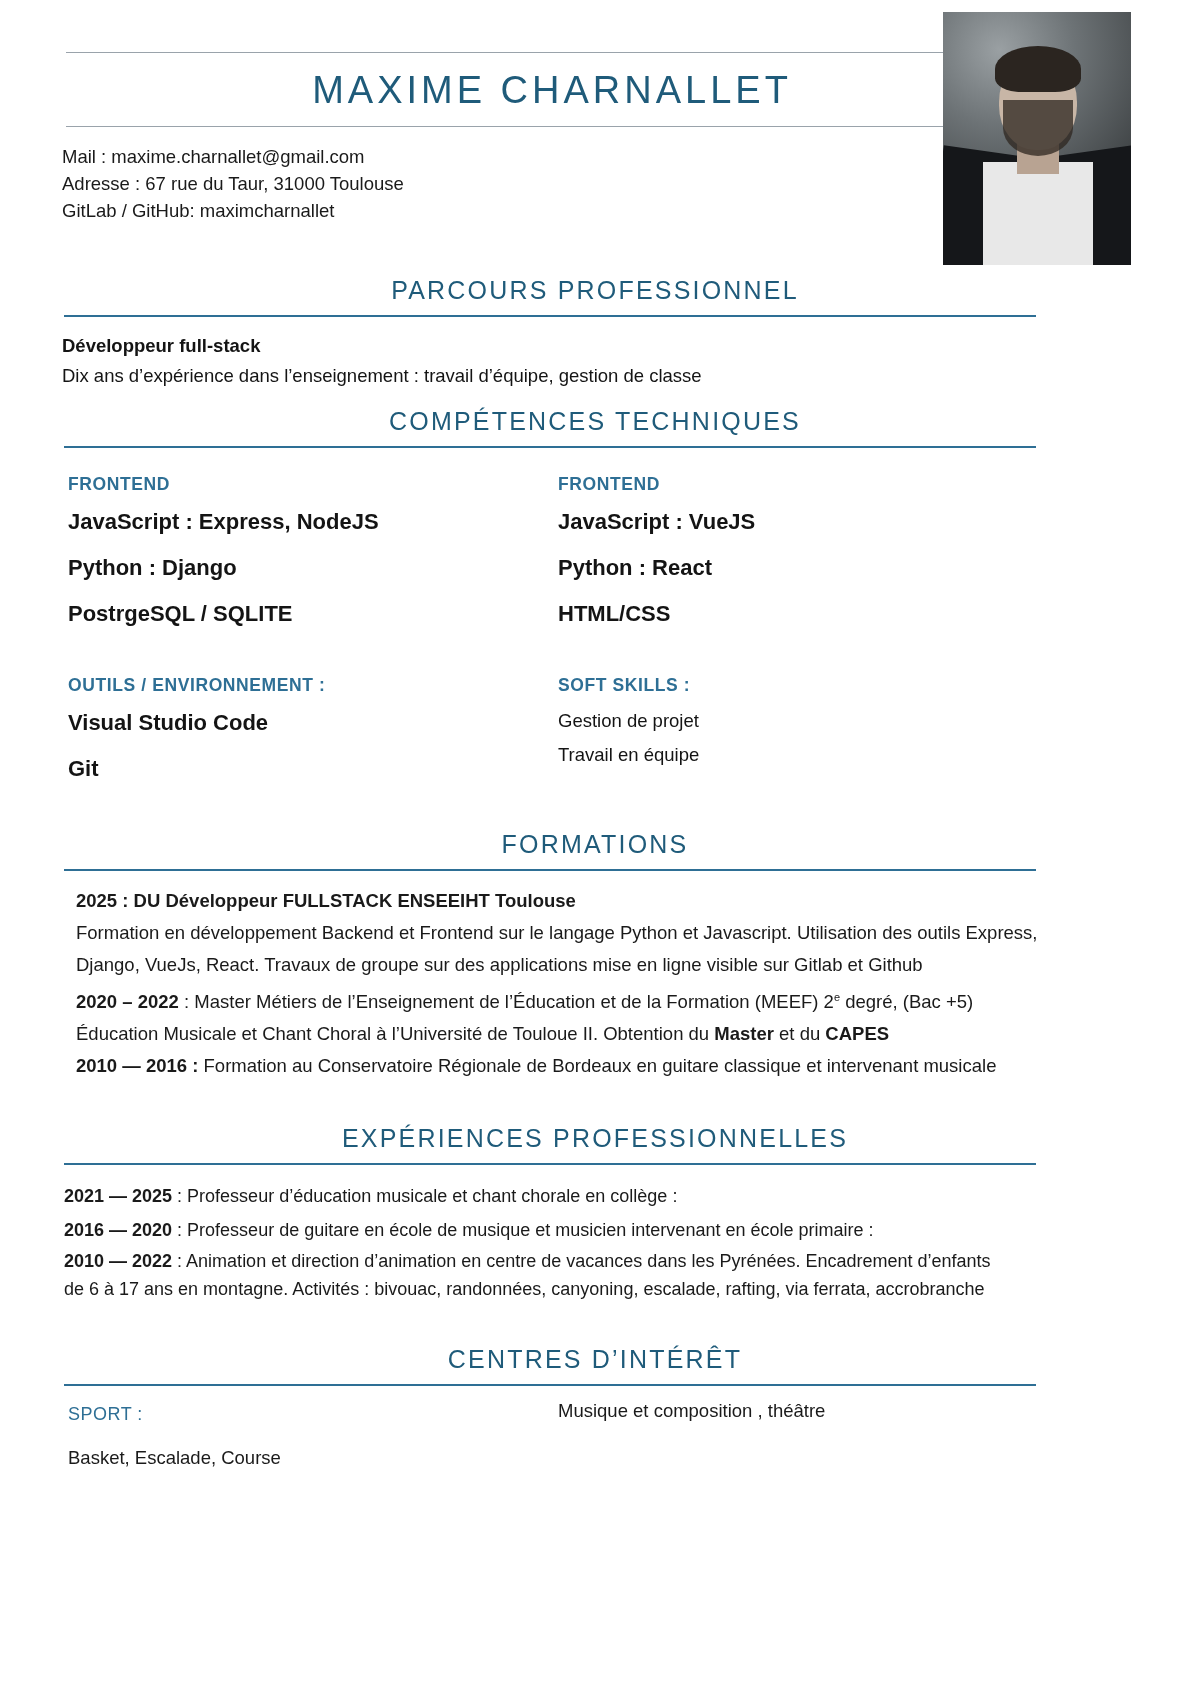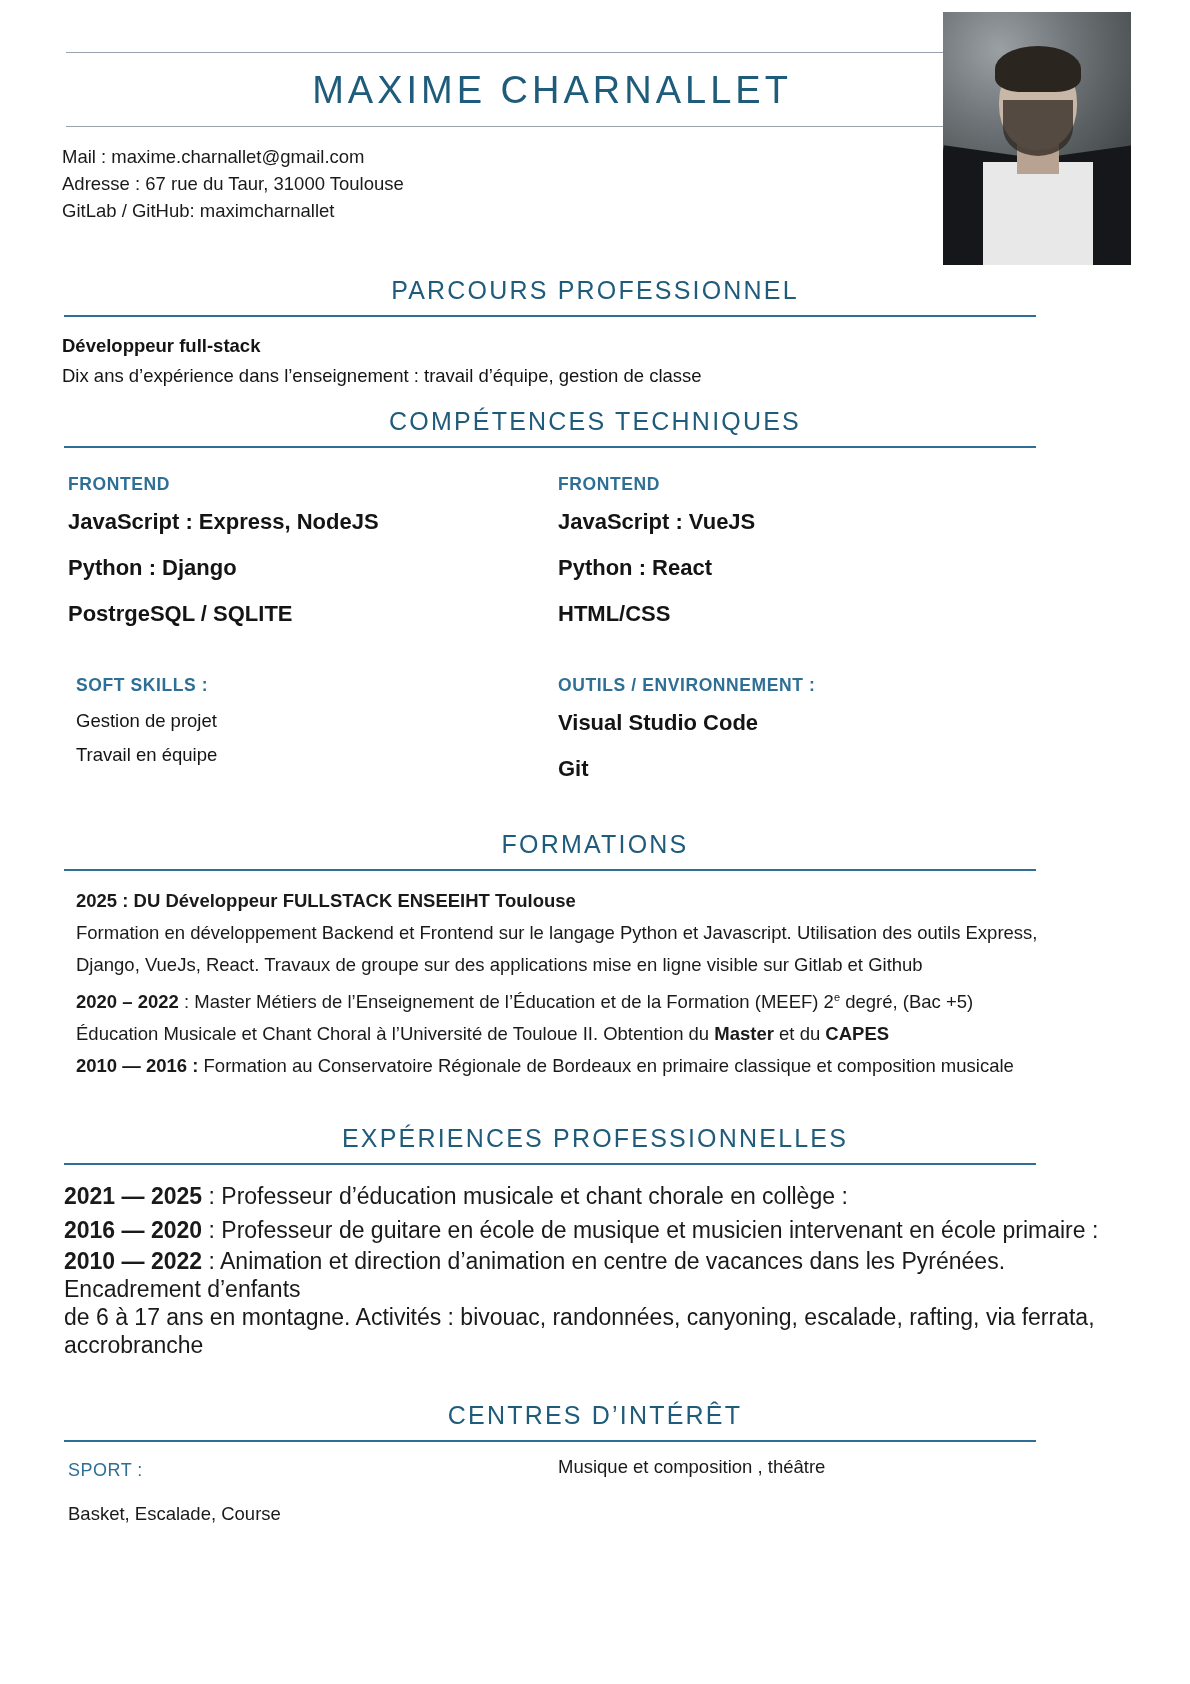--- a/index.html
+++ b/index.html
@@ -169,21 +169,21 @@
     color: #141414;
   }
   .block-gap { height: 26px; }
 
   .form-line {
     font-size: 18.5px;
     line-height: 32px;
     margin-left: 14px;
   }
   .exp-line {
-    font-size: 23px;
+    font-size: 18px;
     line-height: 34px;
     margin-left: 2px;
   }
   .tight { line-height: 28px; }
   sup { font-size: 11px; vertical-align: super; }
 
   .spacer-lg { height: 36px; }
   .spacer-md { height: 22px; }
   .spacer-sm { height: 10px; }
 
@@ -247,47 +247,47 @@
       <div class="sub-head">FRONTEND</div>
       <div class="skill">JavaScript : VueJS</div>
       <div class="skill">Python : React</div>
       <div class="skill">HTML/CSS</div>
     </div>
   </div>
 
   <div class="block-gap"></div>
 
   <div class="two-col">
+    <div class="col">
+      <div class="sub-head">OUTILS / ENVIRONNEMENT :</div>
+      <div class="skill">Visual Studio Code</div>
+      <div class="skill">Git</div>
+    </div>
     <div class="col right">
       <div class="sub-head">SOFT SKILLS :</div>
       <div class="soft">Gestion de projet</div>
       <div class="soft">Travail en équipe</div>
-    </div>
-    <div class="col">
-      <div class="sub-head">OUTILS / ENVIRONNEMENT :</div>
-      <div class="skill">Visual Studio Code</div>
-      <div class="skill">Git</div>
     </div>
   </div>
 
   <div class="spacer-md"></div>
   <div class="section-title">FORMATIONS</div>
   <div class="section-rule"></div>
 
   <div class="form-line bold">2025 : DU Développeur FULLSTACK  ENSEEIHT Toulouse</div>
   <div class="form-line">Formation en développement Backend et Frontend sur le langage Python et Javascript. Utilisation des outils Express,</div>
   <div class="form-line">Django, VueJs, React. Travaux de groupe sur des applications mise en ligne visible sur Gitlab et Github</div>
   <div class="form-line">
     <span class="bold">2020 – 2022</span><span> : Master Métiers de l’Enseignement de l’Éducation et de la Formation (MEEF) 2</span><sup>e</sup><span> degré, (Bac +5)</span>
   </div>
   <div class="form-line">
     <span>Éducation Musicale et Chant Choral à l’Université de Touloue II. Obtention du </span><span class="bold">Master</span><span> et du </span><span class="bold">CAPES</span>
   </div>
   <div class="form-line">
-    <span class="bold">2010 — 2016 :</span><span> Formation au Conservatoire Régionale de Bordeaux en primaire classique et composition musicale</span>
+    <span class="bold">2010 — 2016 :</span><span> Formation au Conservatoire Régionale de Bordeaux en guitare classique et intervenant musicale</span>
   </div>
 
   <div class="spacer-lg"></div>
   <div class="section-title">EXPÉRIENCES PROFESSIONNELLES</div>
   <div class="section-rule"></div>
 
   <div class="exp-line">
     <span class="bold">2021 — 2025</span><span> : Professeur d’éducation musicale et chant chorale en collège :</span>
   </div>
   <div class="exp-line">

